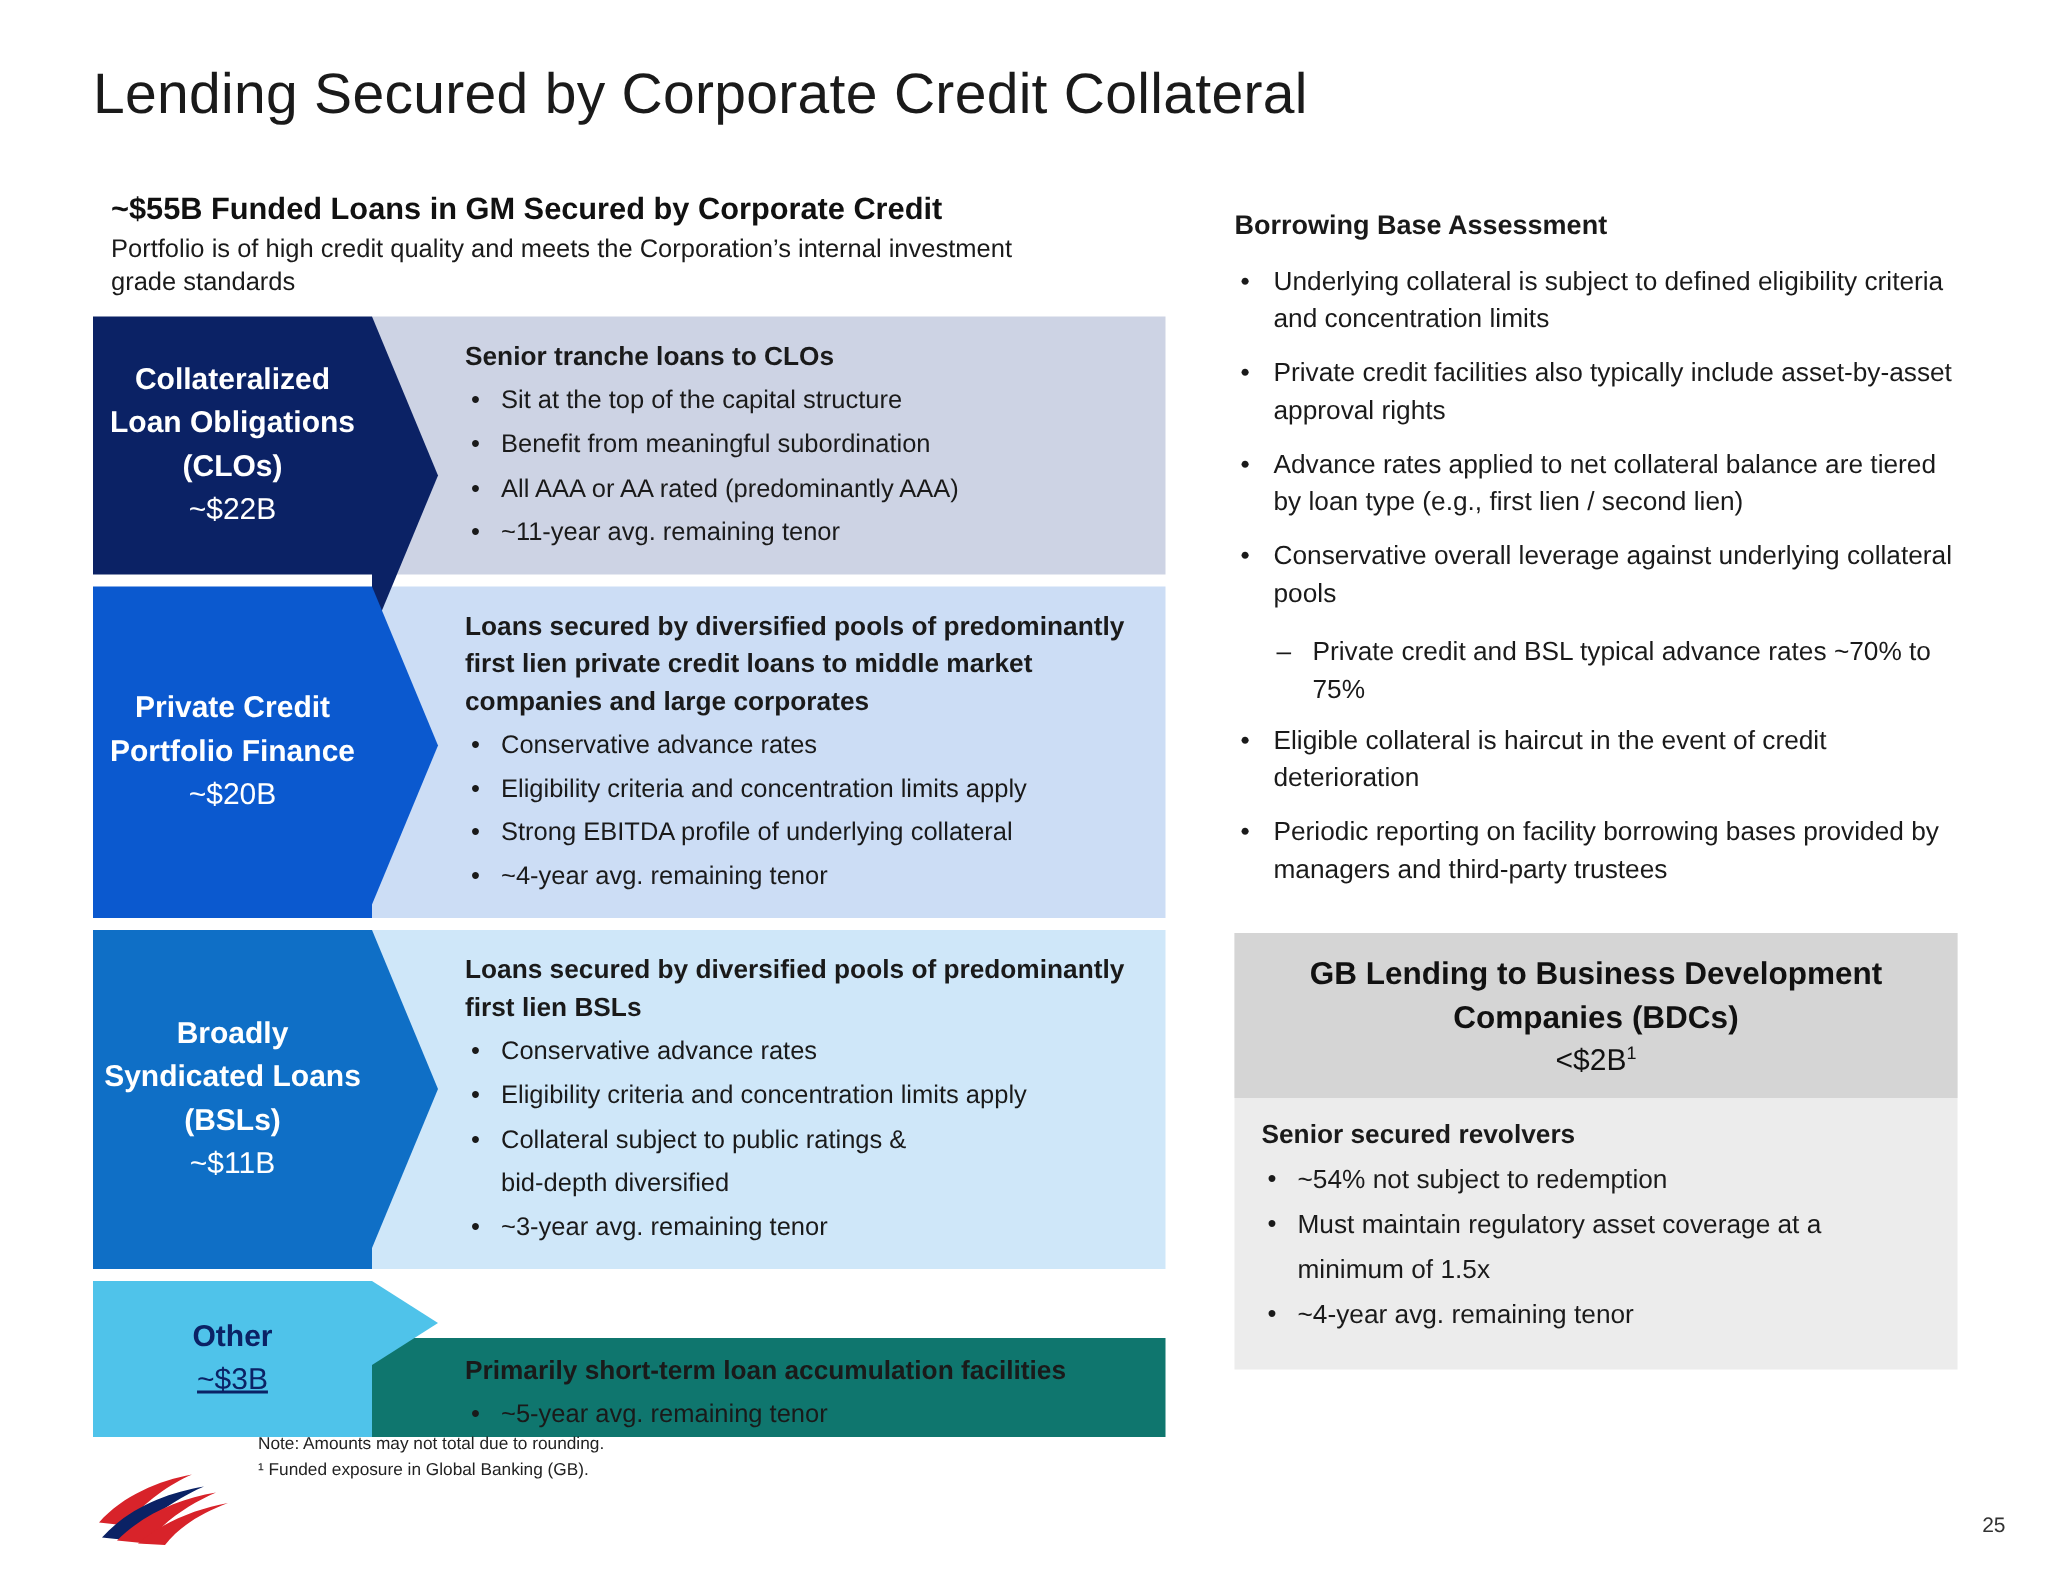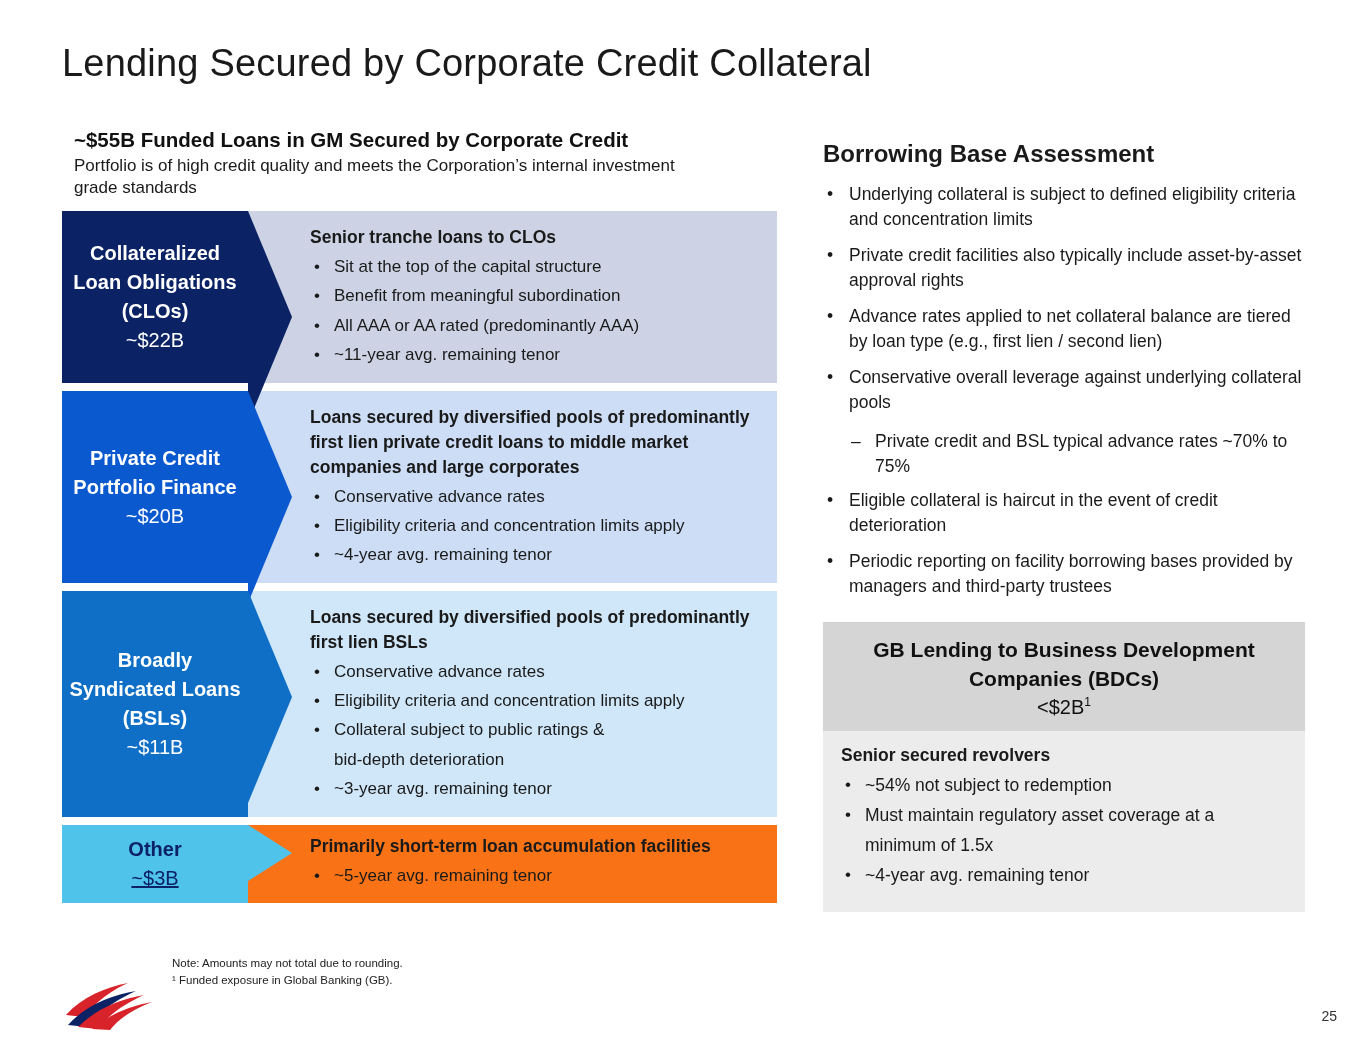--- a/index.html
+++ b/index.html
@@ -154,42 +154,42 @@
   }
   #band-bsl .band-body { background: #cfe7f9; }
 
   #band-other .band-label { background: #4fc3ea; }
   #band-other .band-label::after {
     border-top-width: 28px;
     border-bottom-width: 28px;
     border-left-width: 44px;
     border-left-color: #4fc3ea;
   }
-  #band-other .band-body { background: #f97316; padding-top: 9px; padding-bottom: 1px;}
+  #band-other .band-body { background: #0f766e; padding-top: 9px; padding-bottom: 1px; margin-top: 38px;}
   #band-other .band-label .title { color: #0b2265; }
   #band-other .band-label .amount { color: #0b2265; text-decoration: underline; }
 
   .note {
     position: absolute;
     left: 172px;
     top: 955px;
     font-size: 11.5px;
     line-height: 1.45;
     color: #222;
   }
 
   
   .right-col {
     position: absolute;
     left: 823px;
     top: 140px;
     width: 490px;
   }
   .right-head {
-    font-size: 24px;
+    font-size: 18px;
     font-weight: bold;
     margin: 0 0 14px 0;
   }
   ul.rl {
     list-style: none;
     margin: 0;
     padding: 0;
   }
   ul.rl > li {
     position: relative;
@@ -296,37 +296,38 @@
     <div class="band" id="band-pcpf">
       <div class="band-label">
         <div class="title">Private Credit Portfolio Finance</div>
         <div class="amount">~$20B</div>
       </div>
       <div class="band-body">
         <div class="body-head">Loans secured by diversified pools of predominantly first lien private credit loans to middle market companies and large corporates</div>
         <ul class="bl">
           <li>Conservative advance rates</li>
           <li>Eligibility criteria and concentration limits apply</li>
+          <li>Strong EBITDA profile of underlying collateral</li>
           <li>~4-year avg. remaining tenor</li>
         </ul>
       </div>
     </div>
 
     <div class="band" id="band-bsl">
       <div class="band-label">
         <div class="title">Broadly Syndicated Loans (BSLs)</div>
         <div class="amount">~$11B</div>
       </div>
       <div class="band-body">
         <div class="body-head">Loans secured by diversified pools of predominantly first lien BSLs</div>
         <ul class="bl">
           <li>Conservative advance rates</li>
           <li>Eligibility criteria and concentration limits apply</li>
           <li>Collateral subject to public ratings &amp;</li>
-          <li class="nodot">bid-depth deterioration</li>
+          <li class="nodot">bid-depth diversified</li>
           <li>~3-year avg. remaining tenor</li>
         </ul>
       </div>
     </div>
 
     <div class="band" id="band-other">
       <div class="band-label">
         <div class="title">Other</div>
         <div class="amount">~$3B</div>
       </div>

